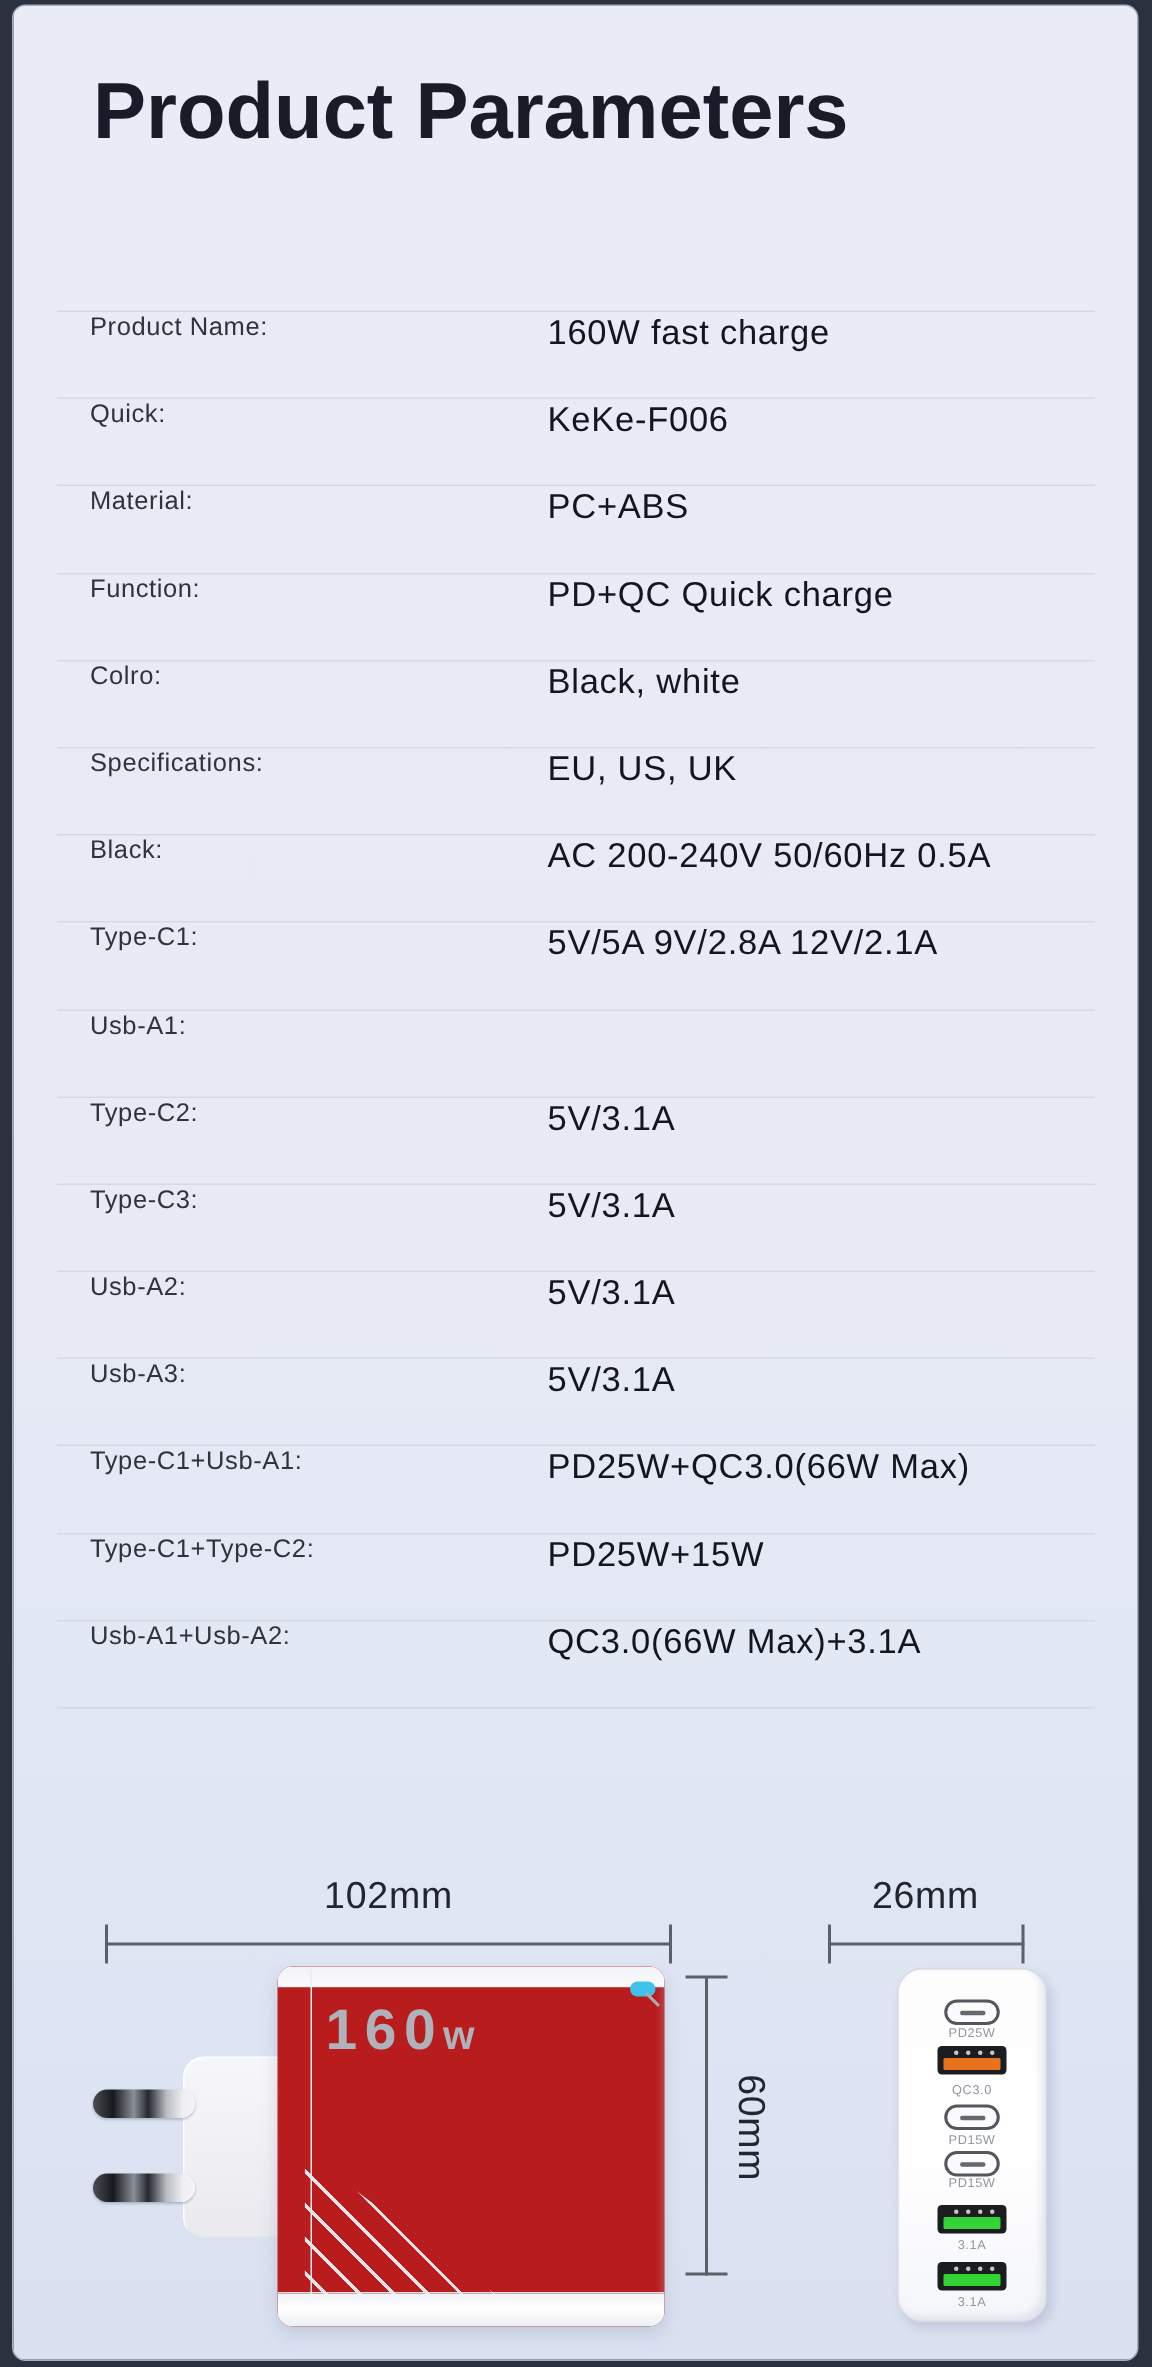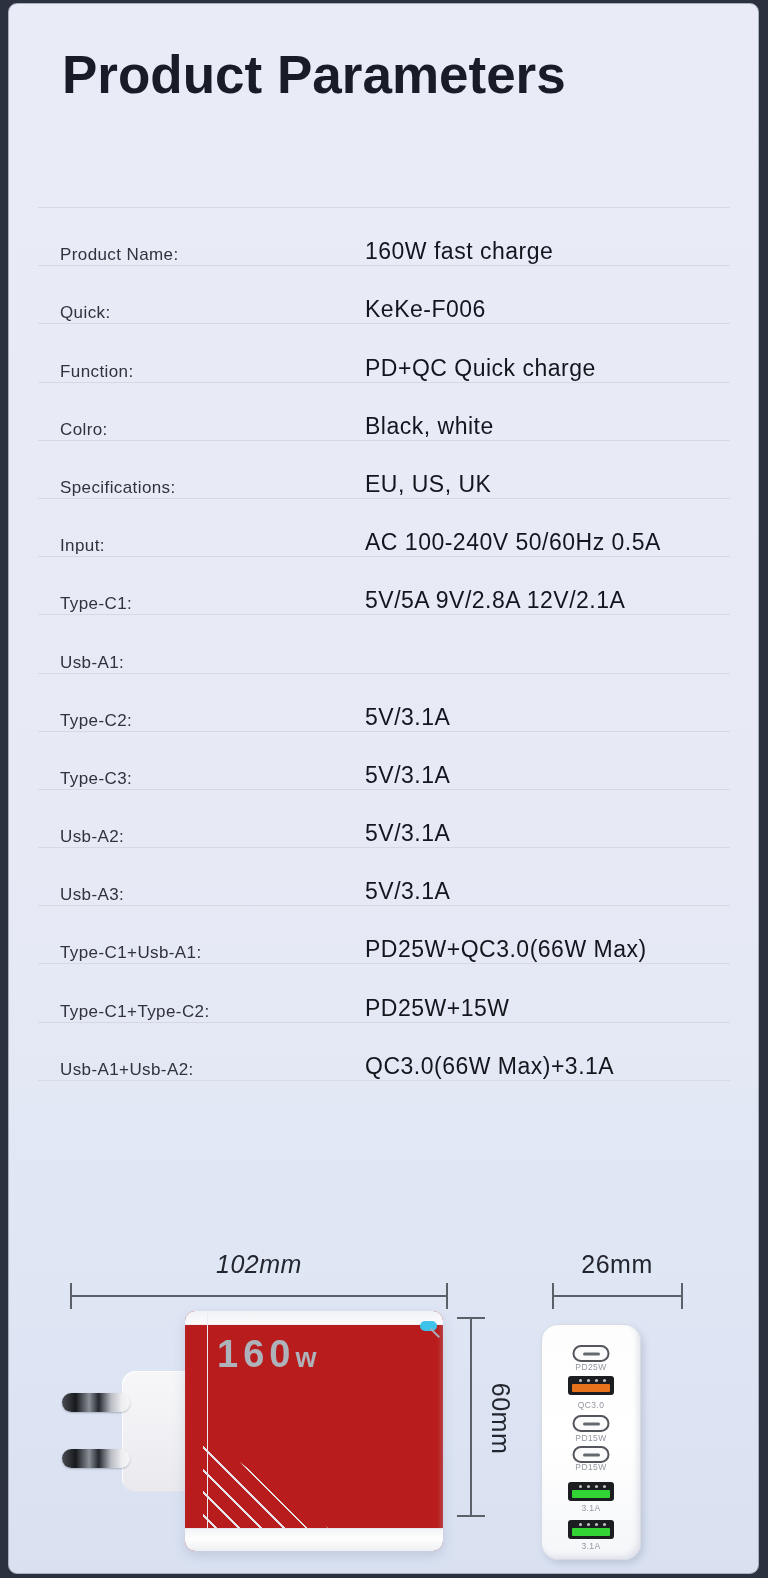--- a/index.html
+++ b/index.html
@@ -14,21 +14,21 @@
     background:linear-gradient(180deg,var(--bg_top,#e9ecf7) 0%,#e7eaf5 55%,#dfe6f4 80%,var(--bg_bottom,#d9e1f1) 100%);
   }
   .page-title{
     position:absolute;left:62px;top:44px;
     font-size:53px;font-weight:bold;letter-spacing:0px;
     color:var(--text_dark,#191c28);
     text-align:center;
   }
   
   .spec-table{position:absolute;left:38px;top:207px;width:692px;border-bottom:1px solid var(--divider,#d6d9e1);}
-  .spec-row{height:57.2px;border-top:1px solid var(--divider,#d6d9e1);position:relative;display:flex;align-items:flex-end;}
+  .spec-row{height:57.2px;border-top:1px solid var(--divider,#d6d9e1);position:relative;display:flex;align-items:flex-start;}
   .spec-label{margin-left:22px;font-size:17px;letter-spacing:0.4px;color:#30333c;}
   .spec-value{position:absolute;left:327px;font-size:23px;letter-spacing:0.5px;color:var(--text_value,#14161d);}
   
   .dim-text{position:absolute;font-size:25px;color:#23262e;letter-spacing:0.5px;text-align:center;}
   .dim-h-line{position:absolute;height:2px;background:var(--dim_line,#5c6069);}
   .dim-v-tick{position:absolute;width:2px;height:26px;background:var(--dim_line,#5c6069);}
   .dim-v-line{position:absolute;width:2px;background:var(--dim_line,#5c6069);}
   .dim-h-tick{position:absolute;width:28px;height:2px;background:var(--dim_line,#5c6069);}
   .rot90{transform:rotate(90deg);}
   
@@ -56,25 +56,24 @@
   .watt-label{position:absolute;left:32px;top:22px;font-weight:bold;font-size:38px;letter-spacing:5px;
     color:var(--watt_gray,#aeb2bb);}
   .watt-label .unit{font-size:27px;letter-spacing:1px;}
   .led{position:absolute;right:6px;top:10px;width:17px;height:10px;border-radius:5px;background:var(--led,#3fc2ea);}
   .led-tail{position:absolute;right:2px;top:21px;width:12px;height:2px;background:#a7adb6;transform:rotate(45deg);}
   .stripes{position:absolute;left:18px;bottom:12px;width:140px;height:104px;
     background:repeating-linear-gradient(45deg,#e3e5eb 0 2px,transparent 2px 16px);
     clip-path:polygon(0 0,100% 100%,0 100%);}
   
   .charger-front{
-    position:absolute;left:541px;top:1312px;width:98px;height:234px;border-radius:17px;
+    position:absolute;left:598px;top:1312px;width:98px;height:234px;border-radius:17px;
     background:linear-gradient(180deg,#fdfdfe,#ffffff 50%,#f5f6f9);
     border:1px solid #d8dbe2;
     box-shadow:3px 4px 7px rgba(130,140,165,.30), inset -3px -3px 5px rgba(200,205,218,.45);
-    margin-top:12px;
   }
   .port-c{
     position:absolute;left:50%;transform:translateX(-50%);
     width:33px;height:13px;border:2px solid #53565c;border-radius:9px;background:#fbfbfc;
   }
   .port-c::after{content:"";position:absolute;left:50%;top:50%;transform:translate(-50%,-50%);
     width:17px;height:3px;border-radius:2px;background:#65686e;}
   .port-a{
     position:absolute;left:50%;transform:translateX(-50%);
     width:46px;height:19px;border-radius:3px;background:#1c1d21;
@@ -97,34 +96,38 @@
 <div class="spec-table">
   <div class="spec-row">
     <span class="spec-label">Product Name:</span>
     <span class="spec-value">160W fast charge</span>
   </div>
   <div class="spec-row">
     <span class="spec-label">Quick:</span>
     <span class="spec-value">KeKe-F006</span>
   </div>
   <div class="spec-row">
+    <span class="spec-label">Material:</span>
+    <span class="spec-value">PC+ABS</span>
+  </div>
+  <div class="spec-row">
     <span class="spec-label">Function:</span>
     <span class="spec-value">PD+QC Quick charge</span>
   </div>
   <div class="spec-row">
     <span class="spec-label">Colro:</span>
     <span class="spec-value">Black, white</span>
   </div>
   <div class="spec-row">
     <span class="spec-label">Specifications:</span>
     <span class="spec-value">EU, US, UK</span>
   </div>
   <div class="spec-row">
-    <span class="spec-label">Input:</span>
-    <span class="spec-value">AC 100-240V 50/60Hz 0.5A</span>
+    <span class="spec-label">Black:</span>
+    <span class="spec-value">AC 200-240V 50/60Hz 0.5A</span>
   </div>
   <div class="spec-row">
     <span class="spec-label">Type-C1:</span>
     <span class="spec-value">5V/5A 9V/2.8A 12V/2.1A</span>
   </div>
   <div class="spec-row">
     <span class="spec-label">Usb-A1:</span>
   </div>
   <div class="spec-row">
     <span class="spec-label">Type-C2:</span>
@@ -149,21 +152,21 @@
   <div class="spec-row">
     <span class="spec-label">Type-C1+Type-C2:</span>
     <span class="spec-value">PD25W+15W</span>
   </div>
   <div class="spec-row">
     <span class="spec-label">Usb-A1+Usb-A2:</span>
     <span class="spec-value">QC3.0(66W Max)+3.1A</span>
   </div>
 </div>
 
-<div class="dim-text" style="left:159px;top:1250px;width:200px;font-style:italic;">102mm</div>
+<div class="dim-text" style="left:159px;top:1250px;width:200px;">102mm</div>
 <div class="dim-h-line" style="left:70px;top:1295px;width:378px;"></div>
 <div class="dim-v-tick" style="left:70px;top:1283px;"></div>
 <div class="dim-v-tick" style="left:446px;top:1283px;"></div>
 
 <div class="dim-text" style="left:547px;top:1250px;width:140px;">26mm</div>
 <div class="dim-h-line" style="left:552px;top:1295px;width:131px;"></div>
 <div class="dim-v-tick" style="left:552px;top:1283px;"></div>
 <div class="dim-v-tick" style="left:681px;top:1283px;"></div>
 
 <div class="dim-v-line" style="left:470px;top:1318px;height:199px;"></div>

